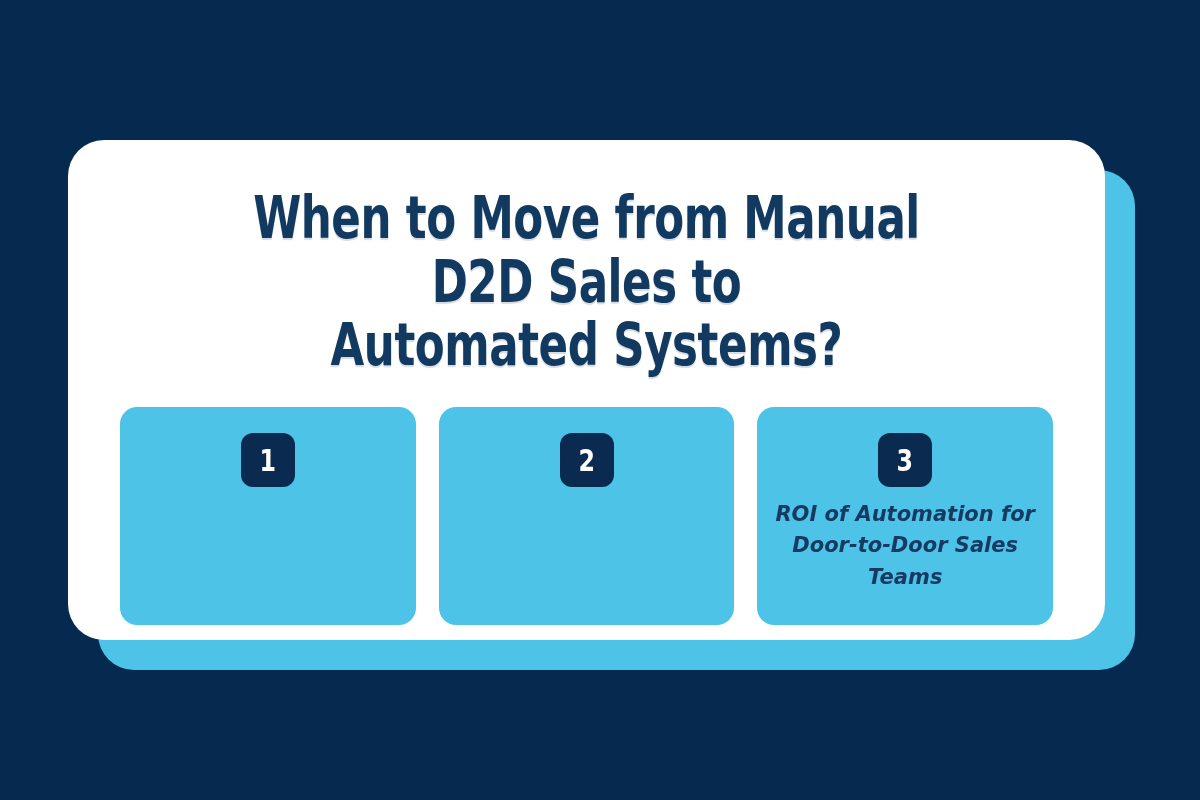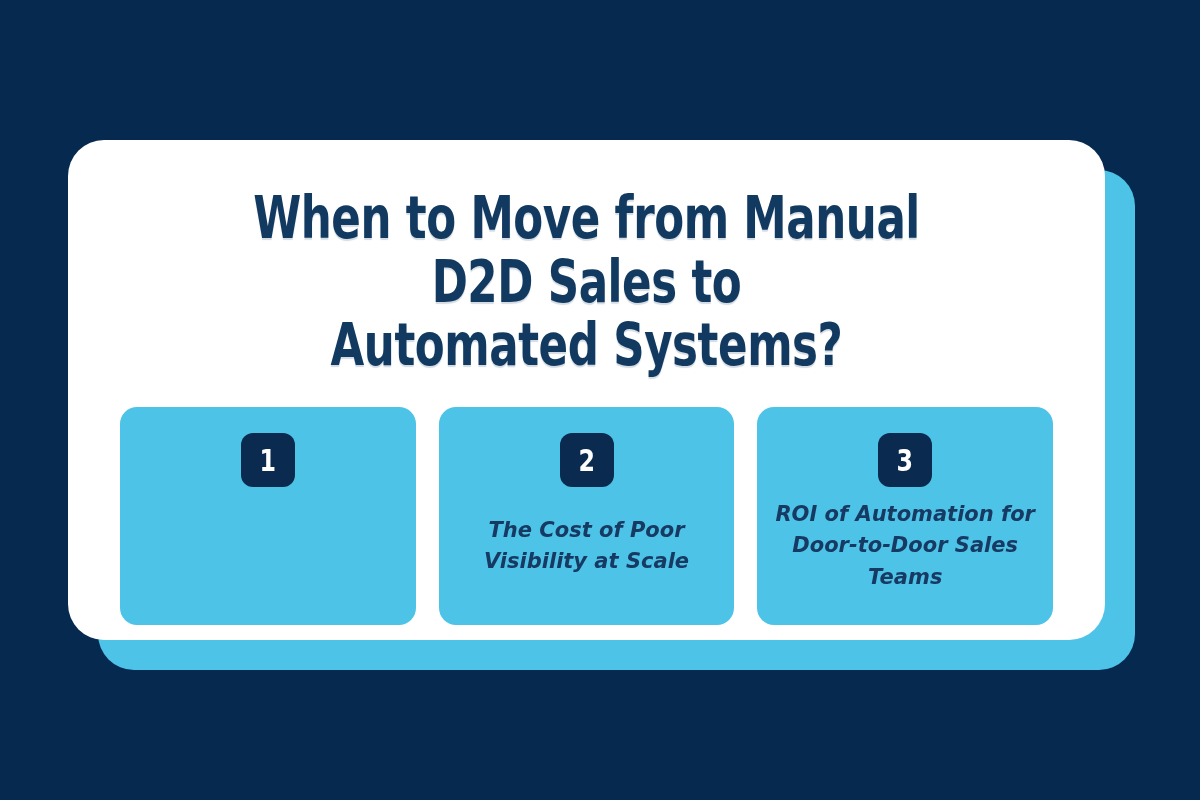--- a/index.html
+++ b/index.html
@@ -142,23 +142,20 @@
       <div class="card">
         <div class="card-badge">
           <span class="card-badge-num">1</span>
         </div>
       </div>
 
       <div class="card">
         <div class="card-badge">
           <span class="card-badge-num">2</span>
         </div>
-        <div class="card-text-wrap">
-          <p class="card-text">The Cost of Poor Visibility at Scale</p>
-        </div>
       </div>
 
       <div class="card">
         <div class="card-badge">
           <span class="card-badge-num">3</span>
         </div>
         <div class="card-text-wrap">
           <p class="card-text">ROI of Automation for Door-to-Door Sales Teams</p>
         </div>
       </div>

